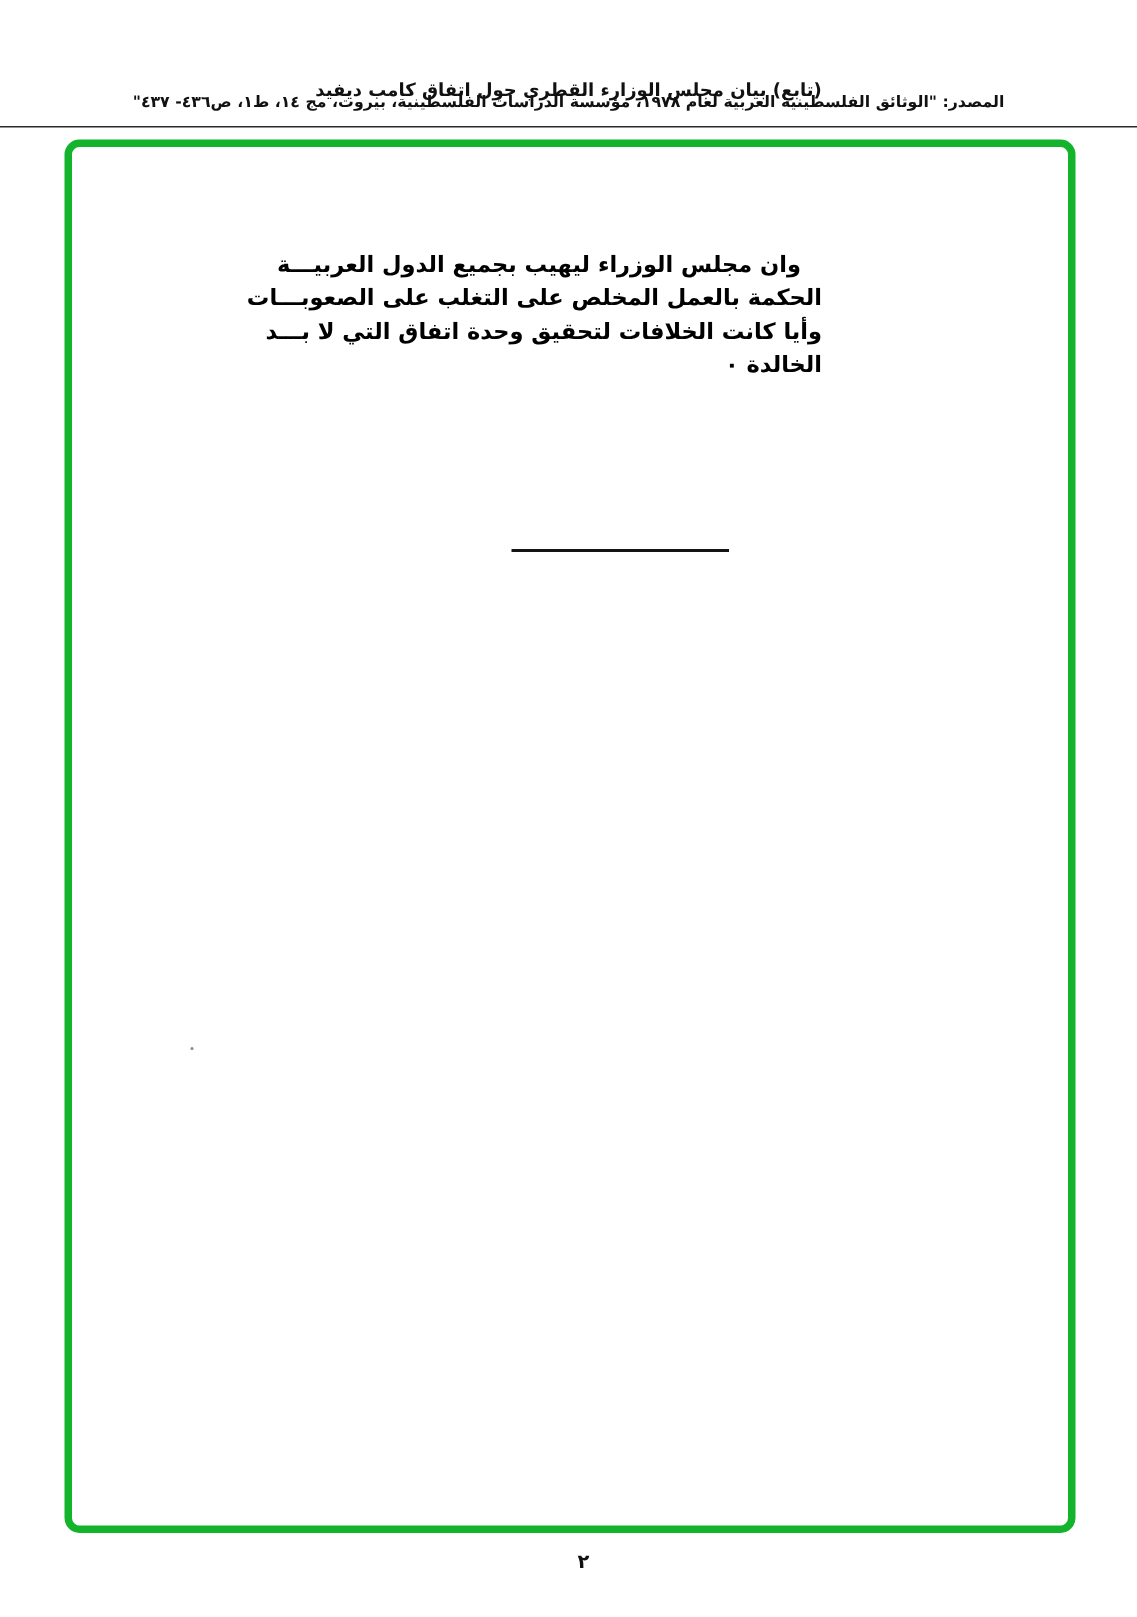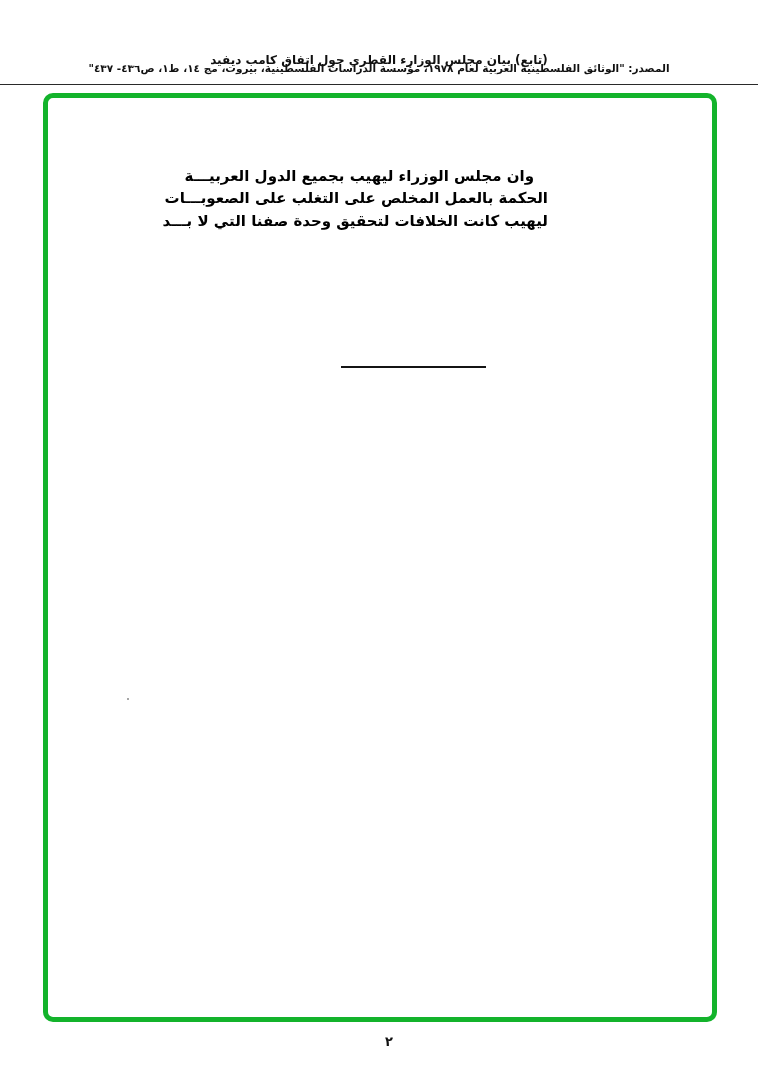--- a/index.html
+++ b/index.html
@@ -97,21 +97,22 @@
 
   <div class="header-source">المصدر: "الوثائق الفلسطينية العربية لعام ١٩٧٨،  مؤسسة الدراسات الفلسطينية، بيروت، مج ١٤، ط١، ص٤٣٦- ٤٣٧"</div>
 
   <div class="header-rule"></div>
 
   <div class="green-box"></div>
 
   <div class="paragraph">
     <div class="pline first">وان مجلس الوزراء ليهيب بجميع الدول العربيـــة</div>
     <div class="pline">الحكمة بالعمل المخلص على التغلب على الصعوبـــات</div>
-    <div class="pline">ليهيب كانت الخلافات لتحقيق وحدة صفنا التي لا بـــد</div>
+    <div class="pline">وأيا كانت الخلافات لتحقيق وحدة اتفاق التي لا بـــد</div>
+    <div class="pline last">الخالدة ٠</div>
   </div>
 
   <div class="para-rule"></div>
 
   <div class="speck"></div>
 
   <div class="page-number">٢</div>
 
 </div>
 

